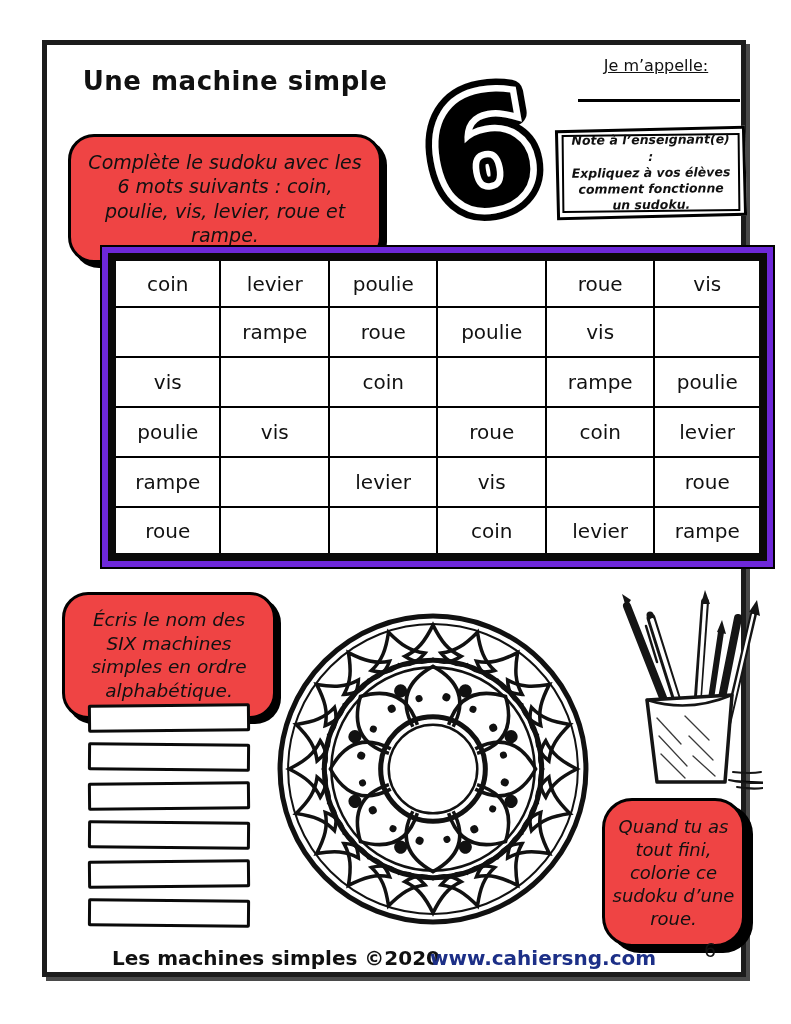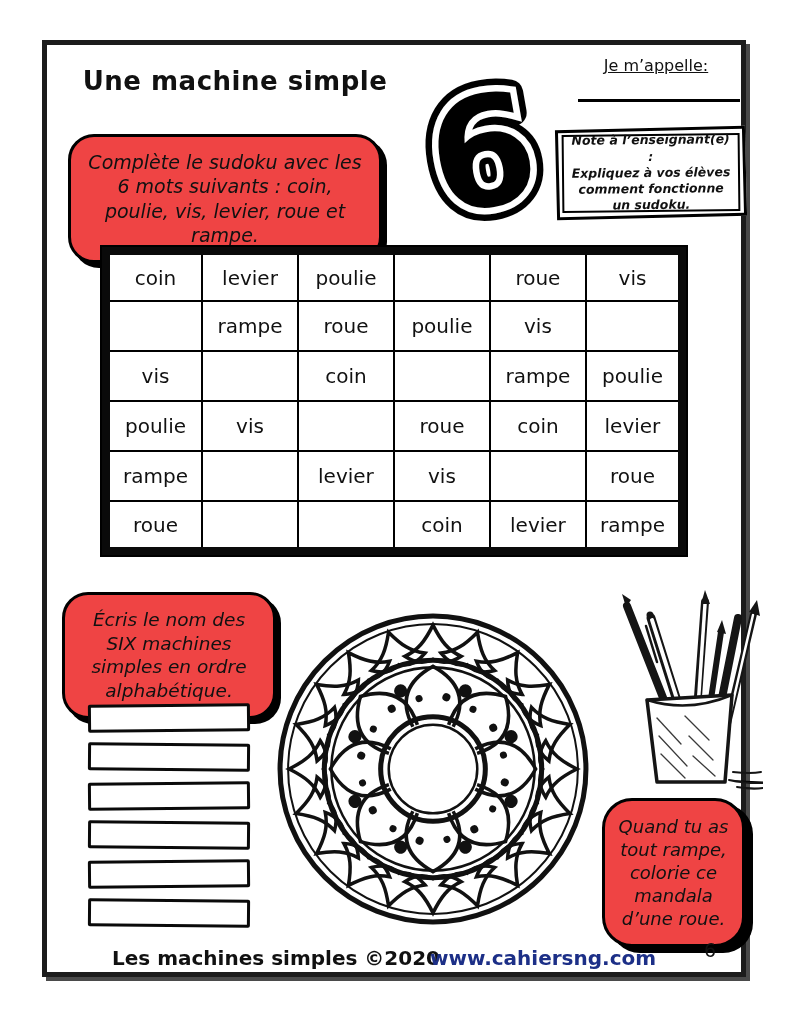--- a/index.html
+++ b/index.html
@@ -33,22 +33,22 @@
     position:absolute; left:556px; top:128px; width:190px; height:90px;
     border:3px solid #000; transform:rotate(-1.4deg); background:#fff; padding:3px;
   }
   .note-inner {
     width:100%; height:100%; border:2px solid #000; transform:rotate(0.8deg);
     display:flex; flex-direction:column; justify-content:center;
     font-size:12.5px; font-style:italic; font-weight:bold; text-align:center; line-height:1.3;
     padding:2px 6px;
   }
   .grid-outer {
-    position:absolute; left:100px; top:245px; width:588px;
-    border:2px solid #000; background:#6d28d9;
+    position:absolute; left:100px; top:245px; width:675px;
+    border:2px solid #000; padding:6px; background:#6d28d9;
   }
   table.sudoku { border-collapse:collapse; border:8px solid #0a0a0a; width:100%; }
   table.sudoku td {
     width:16.66%; height:50px; border:2.5px solid #000;
     text-align:center; font-size:20px; background:#fff;
   }
   .answers { position:absolute; left:88px; top:704px; }
   .answer-box {
     width:162px; height:28px; border:3px solid #0a0a0a; background:#fff;
     margin-bottom:11px; border-radius:2px;
@@ -250,19 +250,19 @@
       </g>
       <g stroke="#151515" stroke-width="2">
         <path d="M136,184 q18,2 28,0"></path>
         <path d="M132,192 q24,5 42,2"></path>
         <path d="M140,199 q16,3 26,1"></path>
       </g>
     </g>
   </svg>
 
   <div class="bubble bubble-mandala">
-    <span>Quand tu as tout rampe, colorie ce mandala d’une roue.</span>
+    <span>Quand tu as tout fini, colorie ce sudoku d’une roue.</span>
   </div>
 
   <div class="footer-left">Les machines simples ©2020</div>
   <a class="footer-site" href="#">www.cahiersng.com</a>
   <div class="footer-page">6</div>
 </div>
 
 </body></html>

